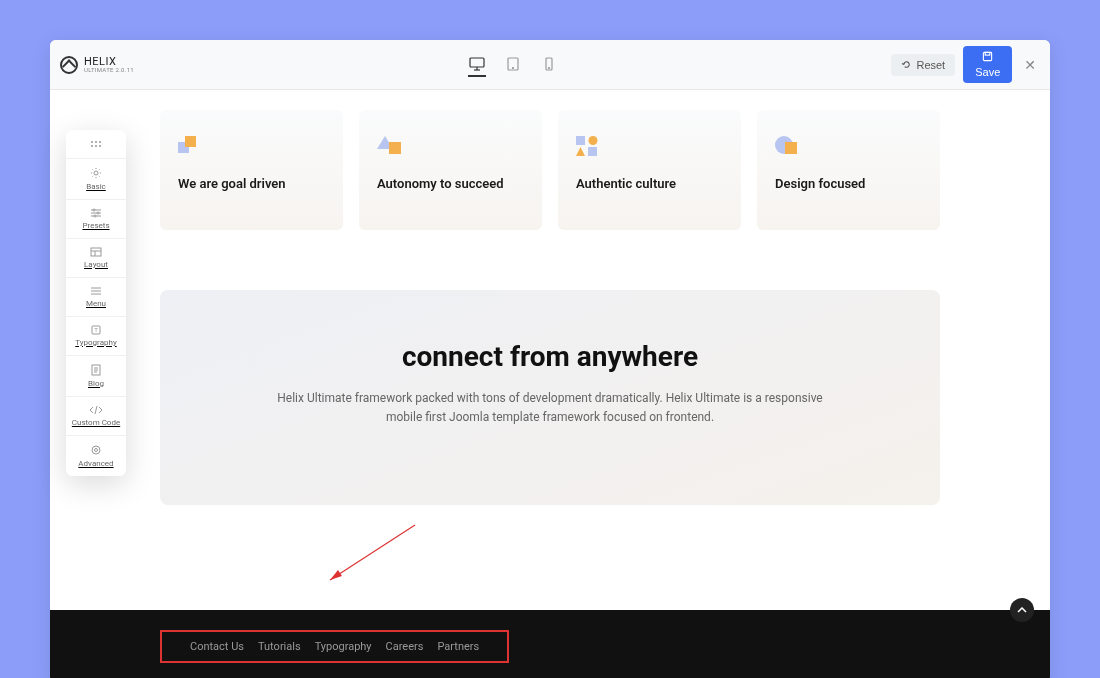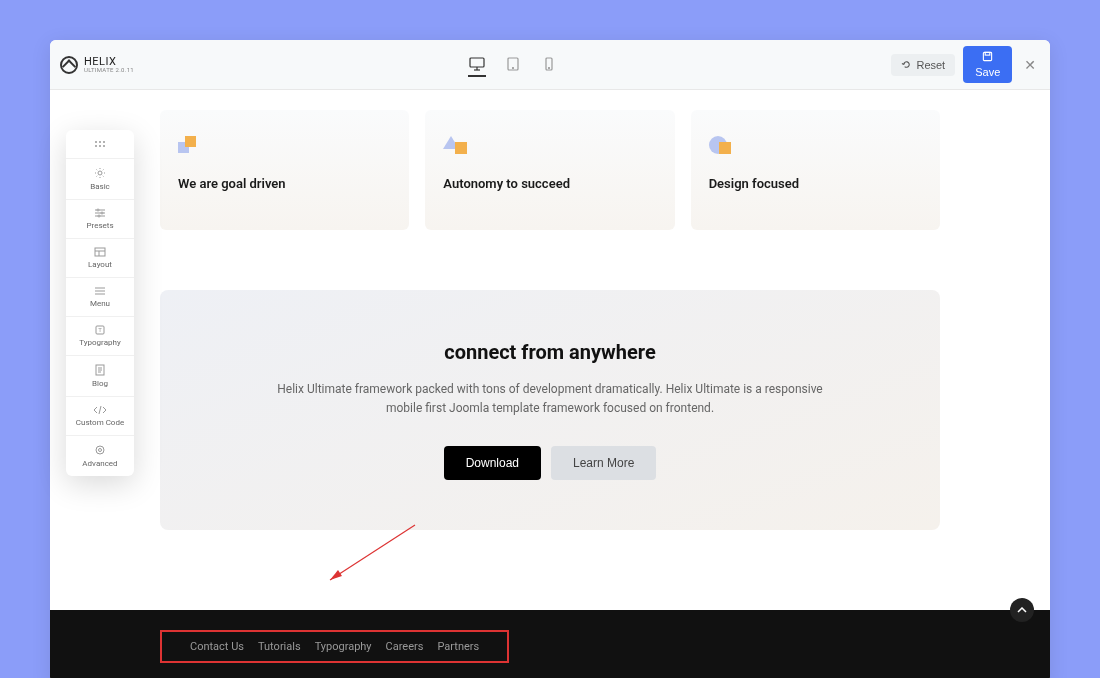--- a/index.html
+++ b/index.html
@@ -115,25 +115,26 @@
       font-size: 14px;
     }
     .content-area {
       position: relative;
       min-height: 520px;
     }
     .sidebar {
       position: absolute;
       left: 16px;
       top: 40px;
-      width: 68px;
+      width: 60px;
       background: #fff;
       border-radius: 6px;
       box-shadow: 0 8px 30px rgba(0,0,0,0.15);
       z-index: 10;
+      text-decoration: underline;
     }
     .sidebar-item {
       display: flex;
       flex-direction: column;
       align-items: center;
       justify-content: center;
       padding: 8px 4px;
       border-bottom: 1px solid #f0f0f0;
       cursor: pointer;
       font-size: 8px;
@@ -168,21 +169,21 @@
       color: #1a1a1a;
     }
     .cta-section {
       background: linear-gradient(160deg, #eef0f5 0%, #f5f1ec 100%);
       border-radius: 8px;
       padding: 50px 40px;
       text-align: center;
       margin-bottom: 50px;
     }
     .cta-title {
-      font-size: 20px;
+      font-size: 28px;
       font-weight: 700;
       color: #111;
       margin-bottom: 16px;
     }
     .cta-desc {
       font-size: 12px;
       color: #666;
       max-width: 560px;
       margin: 0 auto 28px;
       line-height: 1.6;
@@ -418,35 +419,42 @@
             <svg width="26" height="20" viewBox="0 0 26 20">
                 <polygon points="8,0 16,13 0,13" fill="#b8c5f0"></polygon>
                 <rect x="12" y="6" width="12" height="12" fill="#f3b04c"></rect>
               </svg>
           </div>
           <div class="card-title">Autonomy to succeed</div>
         </div>
         <div class="feature-card">
           <div class="card-icon">
             <svg width="24" height="20" viewBox="0 0 24 20">
+                <rect x="0" y="0" width="9" height="9" fill="#b8c5f0"></rect>
+                <circle cx="17" cy="4.5" r="4.5" fill="#f3b04c"></circle>
+                <polygon points="4.5,11 9,20 0,20" fill="#f3b04c"></polygon>
+                <rect x="12" y="11" width="9" height="9" fill="#b8c5f0"></rect>
+              </svg>
+          </div>
+          <div class="card-title">Authentic culture</div>
+        </div>
+        <div class="feature-card">
+          <div class="card-icon">
+            <svg width="24" height="20" viewBox="0 0 24 20">
                 <circle cx="9" cy="9" r="9" fill="#b8c5f0"></circle>
                 <rect x="10" y="6" width="12" height="12" fill="#f3b04c"></rect>
               </svg>
           </div>
           <div class="card-title">Design focused</div>
         </div>
       </div>
 
       <div class="cta-section">
         <h2 class="cta-title">connect from anywhere</h2>
         <p class="cta-desc">Helix Ultimate framework packed with tons of development dramatically. Helix Ultimate is a responsive mobile first Joomla template framework focused on frontend.</p>
-        <div class="cta-buttons">
-          <button class="btn-download">Download</button>
-          <button class="btn-learn">Learn More</button>
-        </div>
       </div>
 
       <svg class="arrow-annotation" style="left:270px; top:430px;" width="100" height="70" viewBox="0 0 100 70">
         <line x1="95" y1="5" x2="10" y2="60" stroke="#d33" stroke-width="1.2"></line>
         <polygon points="10,60 18,50 22,56" fill="#d33"></polygon>
       </svg>
 
     </div>
   </div>
 

